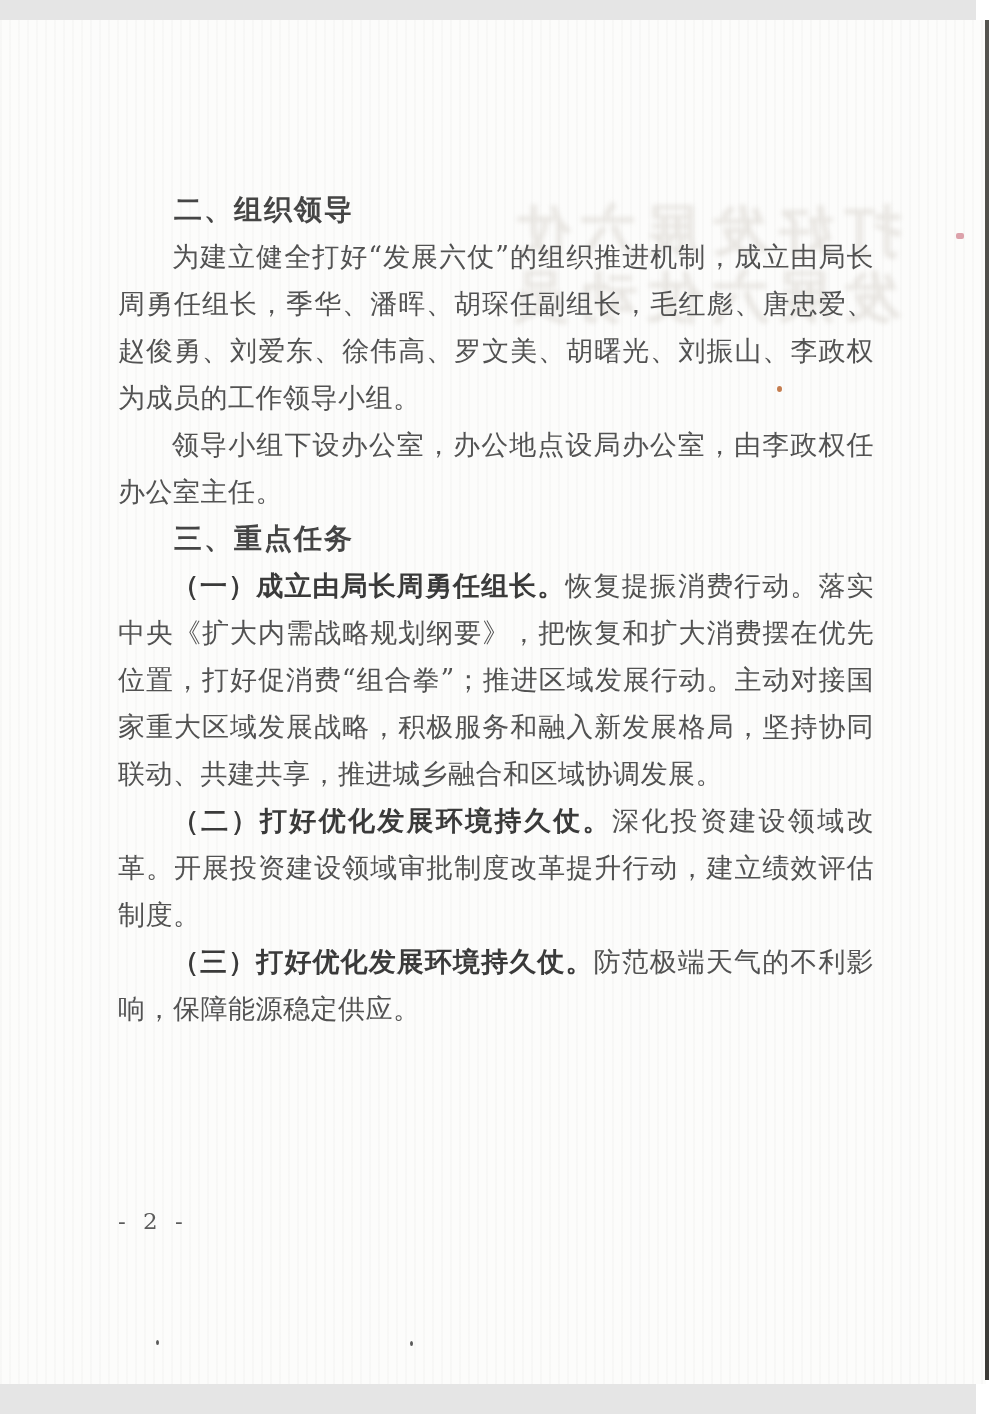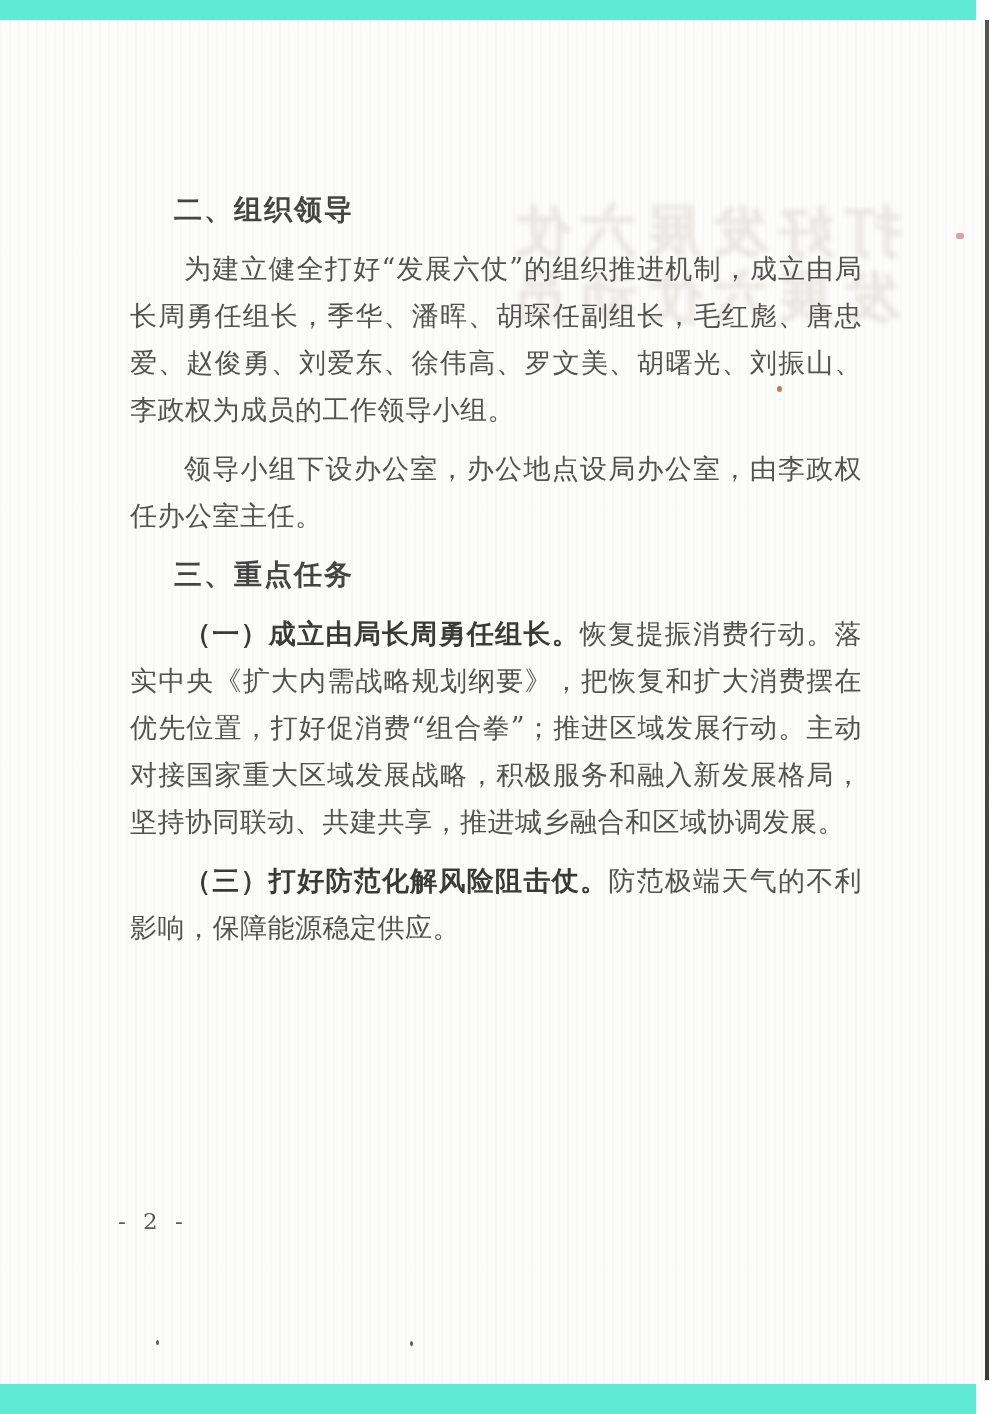--- a/index.html
+++ b/index.html
@@ -2,21 +2,21 @@
 <html><head>
 <meta charset="utf-8">
 <style>
   html, body {
     margin: 0; padding: 0;
     width: 1000px; height: 1414px;
     background: #ffffff;
     font-family: "DejaVu Serif", "Liberation Serif", serif;
     overflow: hidden;
   }
-  .stage { position: relative; width: 976px; height: 1414px; background: #5eead4; }
+  .stage { position: relative; width: 976px; height: 1414px; background: #e5e5e5; }
 
   
   .paper {
     position: absolute; left: 0; top: 20px;
     width: 986px; height: 1364px;
     background: #fcfcfb;
   }
   .paper::before {
     content: ""; position: absolute; inset: 0;
     background: repeating-linear-gradient(
@@ -47,21 +47,21 @@
   .content {
     position: absolute; left: 118px; top: 186px; width: 756px;
     color: #505050;
   }
   .content .heading {
     margin: 0; font-family: "DejaVu Sans", "Liberation Sans", sans-serif;
     font-weight: bold; font-size: 28px; line-height: 47px;
     color: #454545; text-indent: 2em; letter-spacing: 2px;
   }
   .content .para {
-    margin: 12px; font-size: 27px; line-height: 47px;
+    margin: 0; font-size: 27px; line-height: 47px;
     text-indent: 2em; text-align: justify; text-justify: inter-character;
     color: #525252; letter-spacing: 0.5px;
   }
   .content .para .lead {
     font-weight: bold; color: #3a3a3a;
   }
 
   .page-number {
     position: absolute; left: 118px; top: 1206px;
     font-size: 23px; line-height: 30px; color: #5c5c5c; letter-spacing: 5px;
@@ -86,21 +86,22 @@
     <div>发展六仗动员</div>
   </div>
 
   <div class="content">
 
   <h2 class="heading">二、组织领导</h2>
       <p class="para">为建立健全打好“发展六仗”的组织推进机制，成立由局长周勇任组长，季华、潘晖、胡琛任副组长，毛红彪、唐忠爱、赵俊勇、刘爱东、徐伟高、罗文美、胡曙光、刘振山、李政权为成员的工作领导小组。</p>
       <p class="para">领导小组下设办公室，办公地点设局办公室，由李政权任办公室主任。</p>
       <h2 class="heading">三、重点任务</h2>
       <p class="para"><b class="lead">（一）成立由局长周勇任组长。</b>恢复提振消费行动。落实中央《扩大内需战略规划纲要》，把恢复和扩大消费摆在优先位置，打好促消费“组合拳”；推进区域发展行动。主动对接国家重大区域发展战略，积极服务和融入新发展格局，坚持协同联动、共建共享，推进城乡融合和区域协调发展。</p>
-      <p class="para"><b class="lead">（三）打好防范化解风险阻击仗。</b>防范极端天气的不利影响，保障能源稳定供应。</p>
+      <p class="para"><b class="lead">（二）打好优化发展环境持久仗。</b>深化投资建设领域改革。开展投资建设领域审批制度改革提升行动，建立绩效评估制度。</p>
+      <p class="para"><b class="lead">（三）打好优化发展环境持久仗。</b>防范极端天气的不利影响，保障能源稳定供应。</p>
     </div>
 
   <div class="page-number">- 2 -</div>
 
   <div class="edge-line"></div>
 
   <div class="speck red"></div>
   <div class="speck orange"></div>
   <div class="speck dark-a"></div>
   <div class="speck dark-b"></div>

